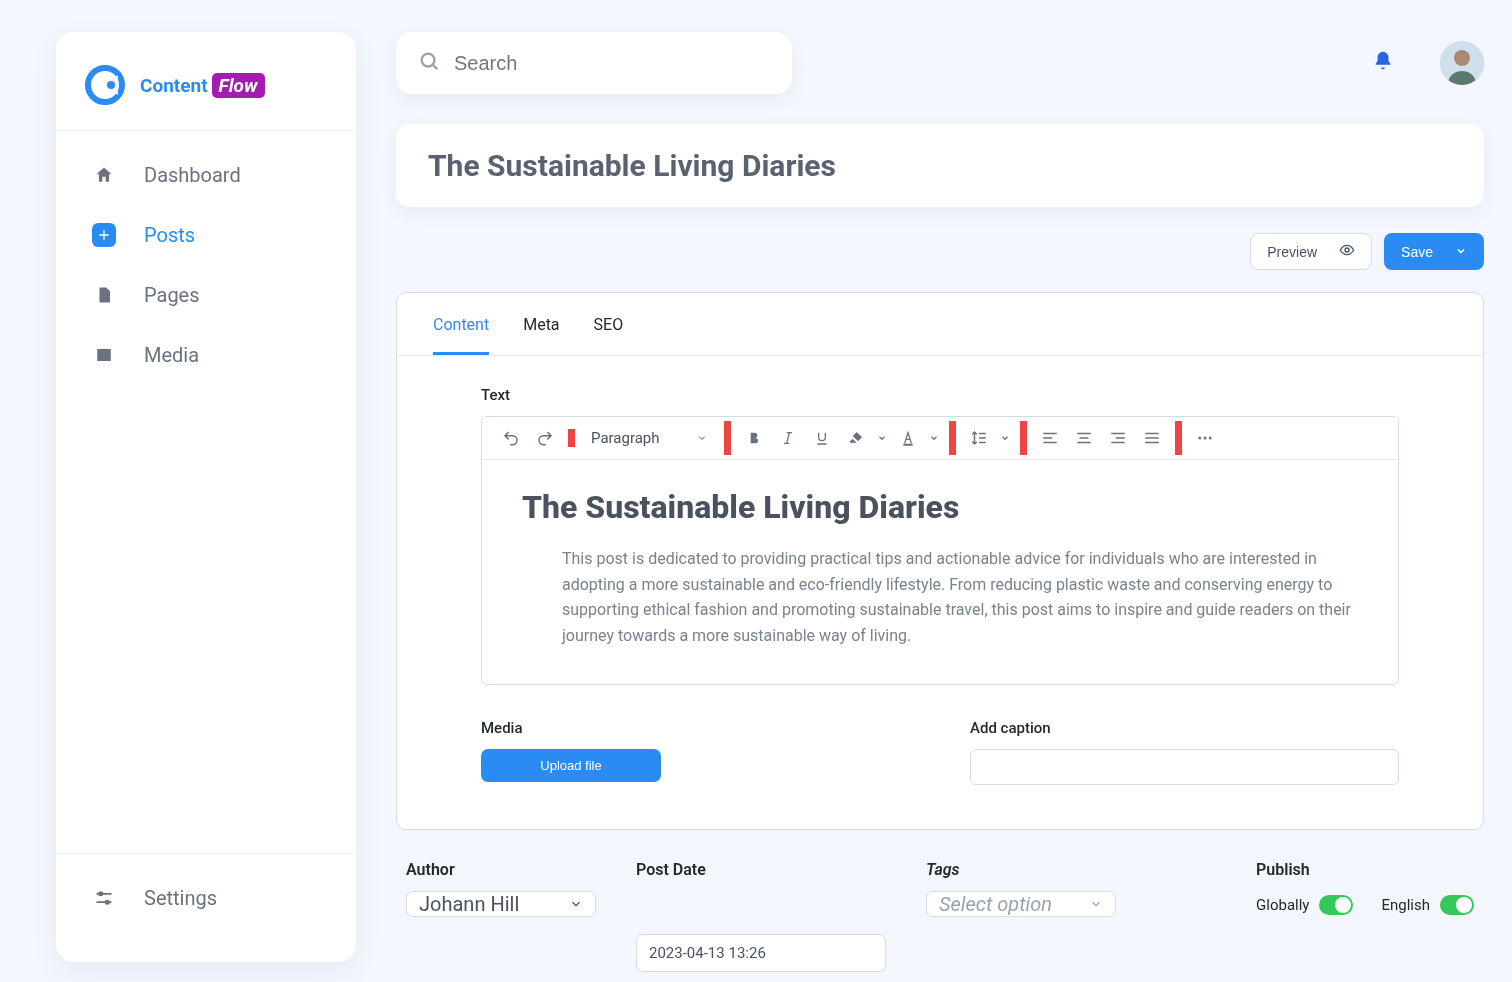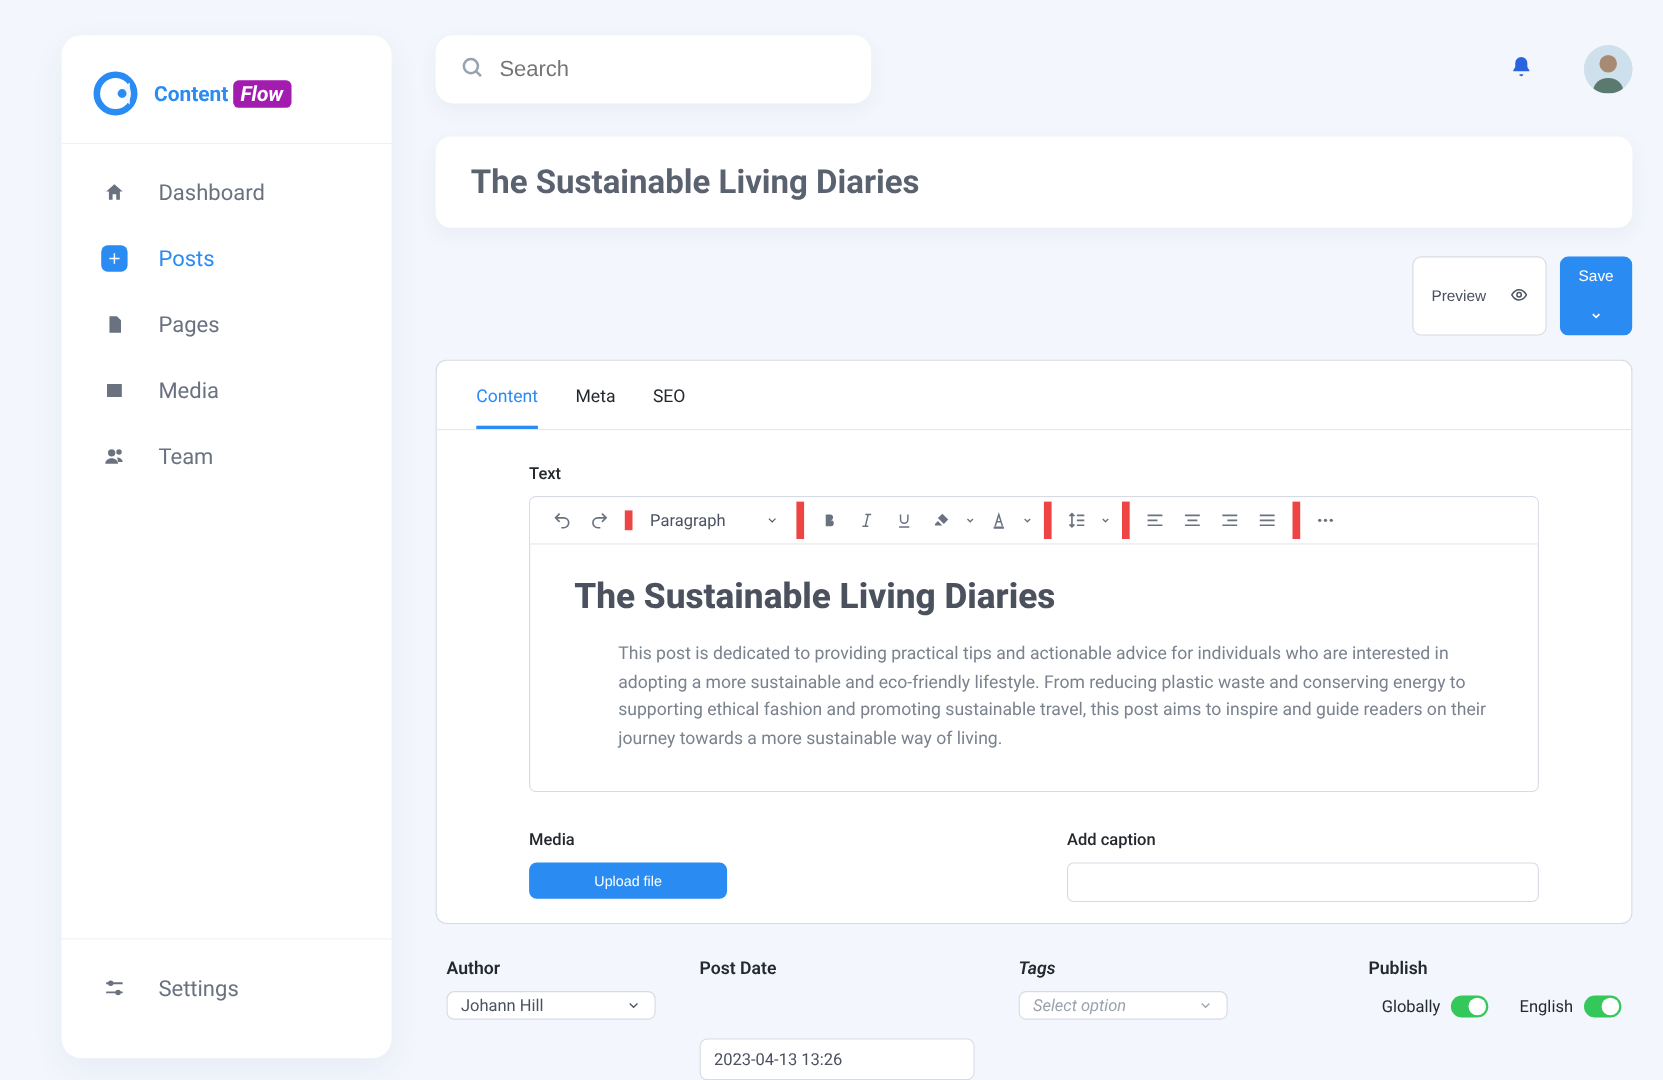--- a/index.html
+++ b/index.html
@@ -145,21 +145,21 @@
   border-radius: 8px;
   font-size: 14px;
   padding: 8px 16px;
   cursor: pointer;
   display: flex;
   align-items: center;
   gap: 22px;
   border: 1px solid transparent;
 }
 .btn-outline { background:#fff; border:1px solid #d6dbe3; color:#4a5160; }
-.btn-primary { background:#2a8bf2; color:#fff;flex-direction:column; }
+.btn-primary { background:#2a8bf2; color:#fff; }
 .editor-card {
   background:#fff;
   border:1px solid #d6dbe3;
   border-radius:10px;
   overflow:hidden;
 }
 .tabs {
   display:flex;
   gap:34px;
   padding:0 36px;
@@ -223,31 +223,31 @@
   padding: 0 10px;
 }
 .meta-col { display:flex;flex-direction:column;gap:12px; }
 .meta-col.author { width:190px; }
 .meta-col.postdate { width:250px; }
 .meta-col.tags { width:190px;font-style:italic; }
 .meta-col.publish { margin-left:auto; }
 .meta-label { font-size:16px;font-weight:600;color:#24292f; }
 .select {
   border:1px solid #d6dbe3;border-radius:7px;background:#fff;
-  padding:9px 12px;font-size:15px;color:#4a5160;
+  padding:9px 12px;font-size:20px;color:#4a5160;
   display:flex;align-items:center;justify-content:space-between;cursor:pointer;
   height:26px;
 }
 .select.placeholder { color:#9aa2af; }
 .date-display {
   border:1px solid #d6dbe3;border-radius:7px;background:#fff;
   padding:9px 12px;font-size:15px;color:#4a5160;height:38px;
   display:flex;align-items:center;margin-top:43px;
 }
-.pub-toggles { display:flex;gap:28px;align-items:center;margin-top:4px;margin-left:12px; }
+.pub-toggles { display:flex;gap:28px;align-items:center;margin-top:4px; }
 .toggle-wrap { display:flex;align-items:center;gap:10px;font-size:15px;color:#24292f; }
 .toggle {
   width:34px;height:20px;border-radius:20px;background:#34c759;position:relative;cursor:pointer;
 }
 .toggle::after {
   content:"";position:absolute;width:16px;height:16px;border-radius:50%;
   background:#fff;top:2px;right:2px;
 }
 svg { flex-shrink:0; }
 </style>
@@ -297,31 +297,20 @@
         <span>Pages</span>
       </div>
       <div class="nav-item">
         <span class="nav-icon">
           <svg width="20" height="18" viewBox="0 0 24 24" fill="currentColor">
               <path d="M3 4h18v16H3zM5 18l5-6 3 3 3-4 3 7z"></path>
             </svg>
         </span>
         <span>Media</span>
       </div>
-      <div class="nav-item">
-        <span class="nav-icon">
-          <svg width="20" height="20" viewBox="0 0 24 24" fill="currentColor">
-              <circle cx="9" cy="8" r="4"></circle>
-              <path d="M2 20c0-3.3 3.1-6 7-6s7 2.7 7 6z"></path>
-              <circle cx="17" cy="7" r="3"></circle>
-              <path d="M15 13c3 0 6 2 6 5h-5"></path>
-            </svg>
-        </span>
-        <span>Team</span>
-      </div>
     </nav>
 
     <div class="sidebar-footer">
       <div class="nav-item">
         <span class="nav-icon">
           <svg width="20" height="20" viewBox="0 0 24 24" fill="none" stroke="currentColor" stroke-width="2">
               <path d="M3 7h18M3 17h18"></path>
               <circle cx="8" cy="7" r="2" fill="currentColor"></circle>
               <circle cx="16" cy="17" r="2" fill="currentColor"></circle>
             </svg>

